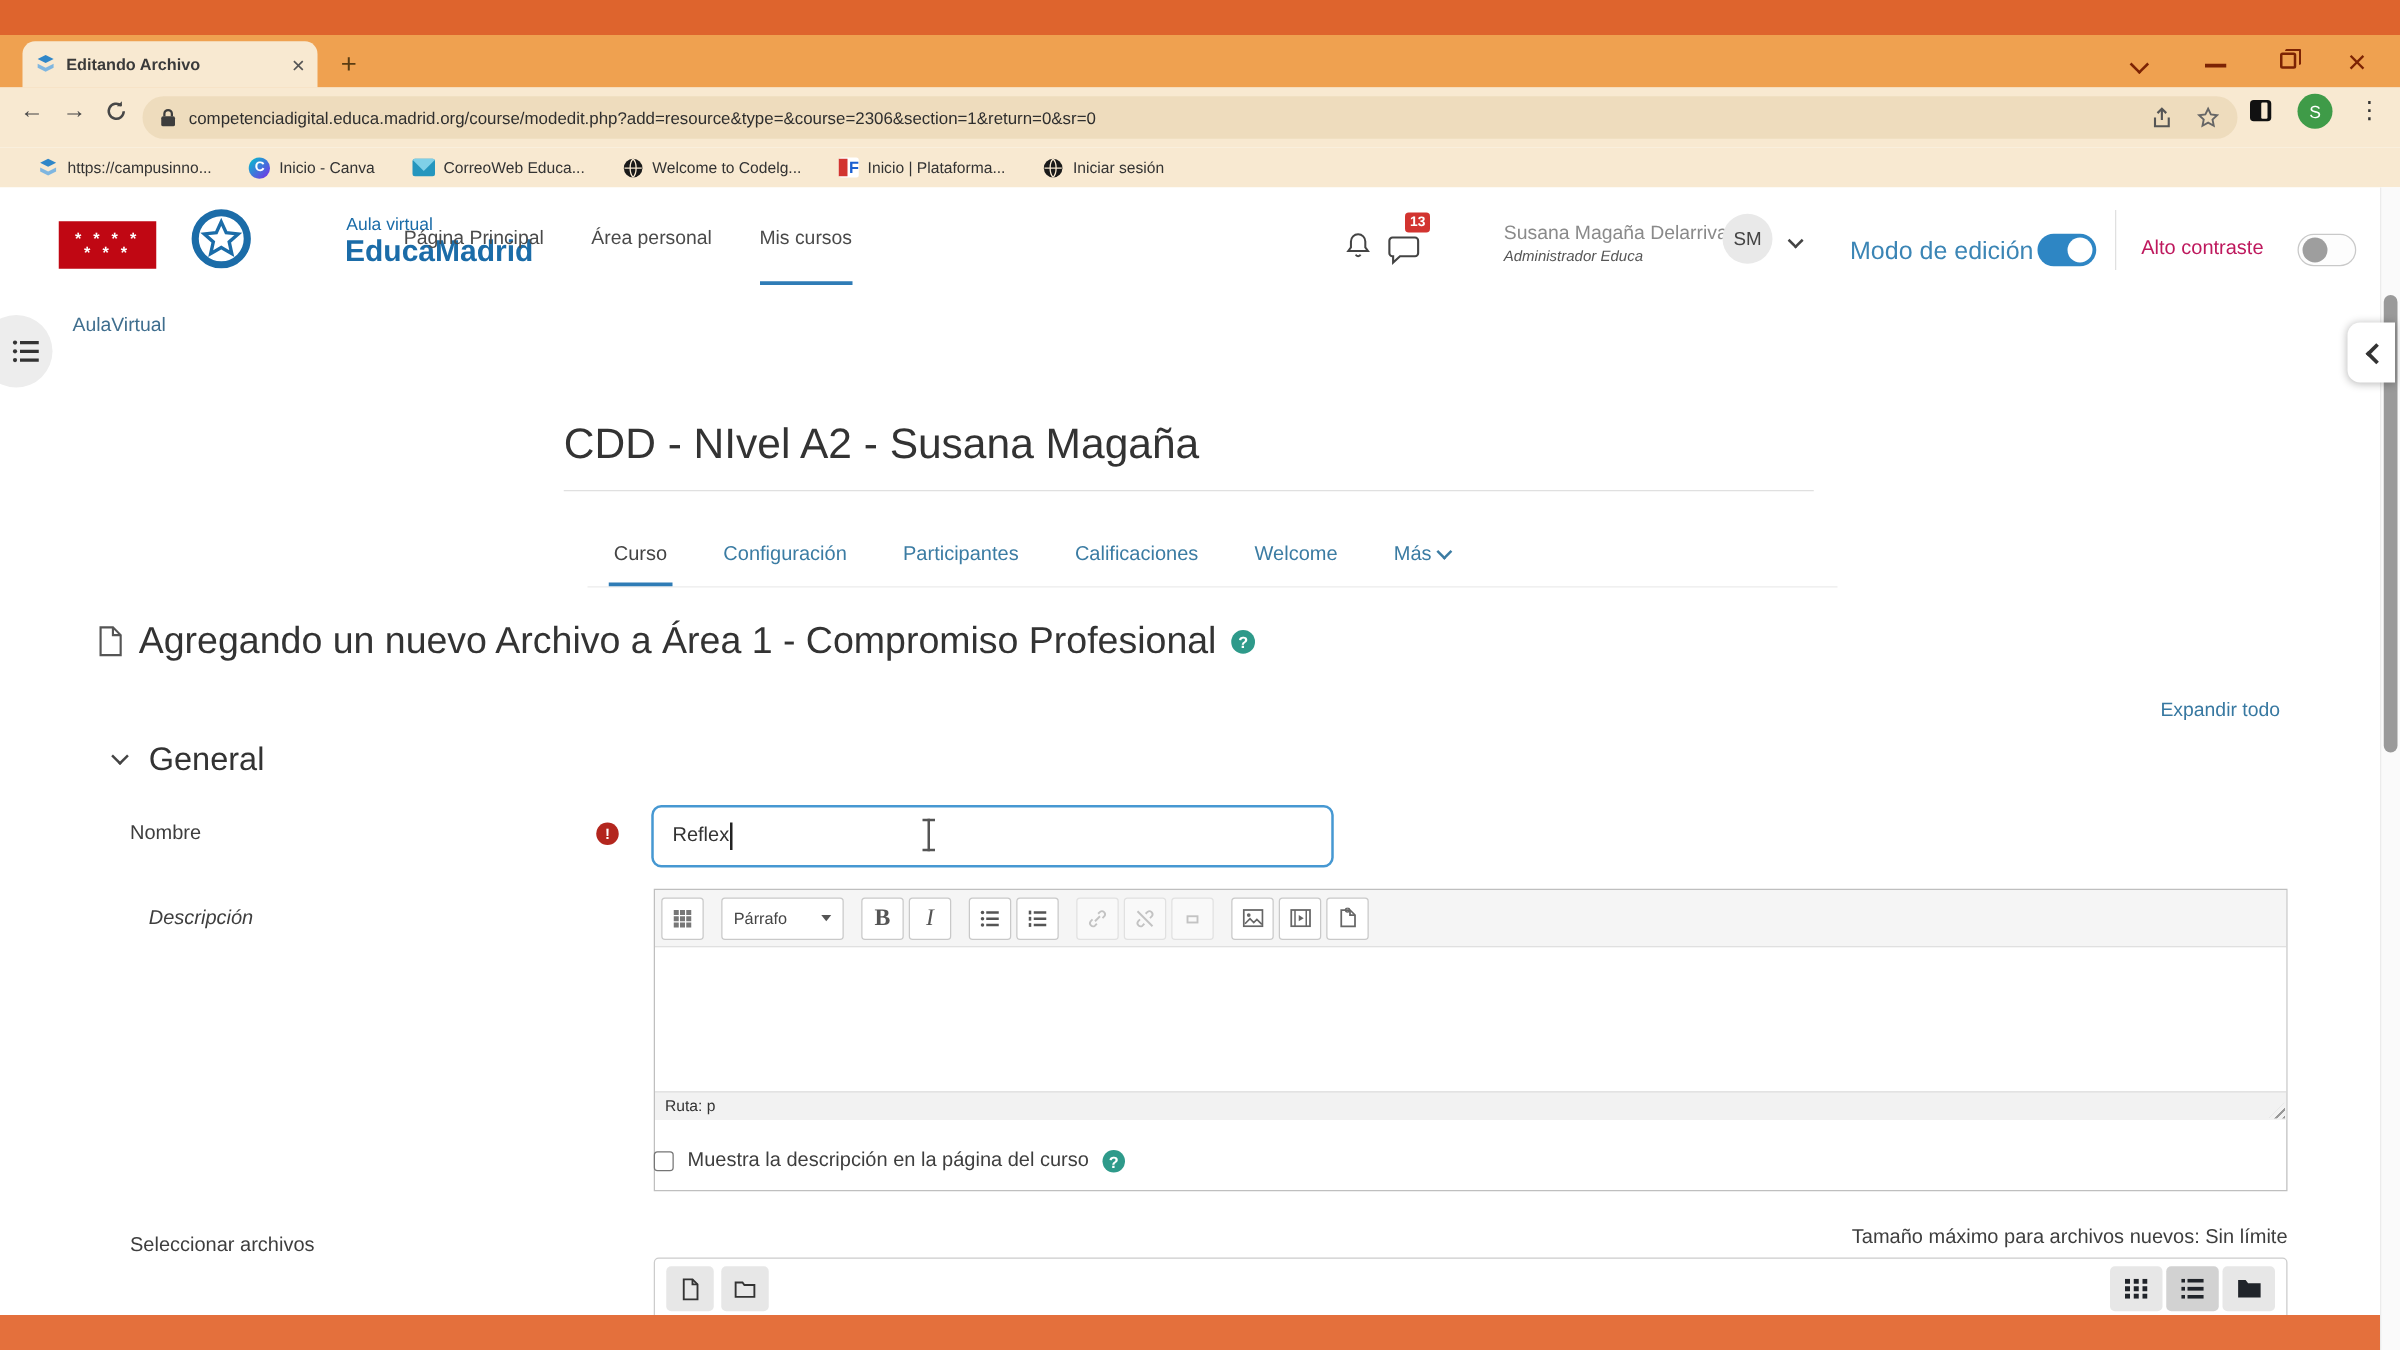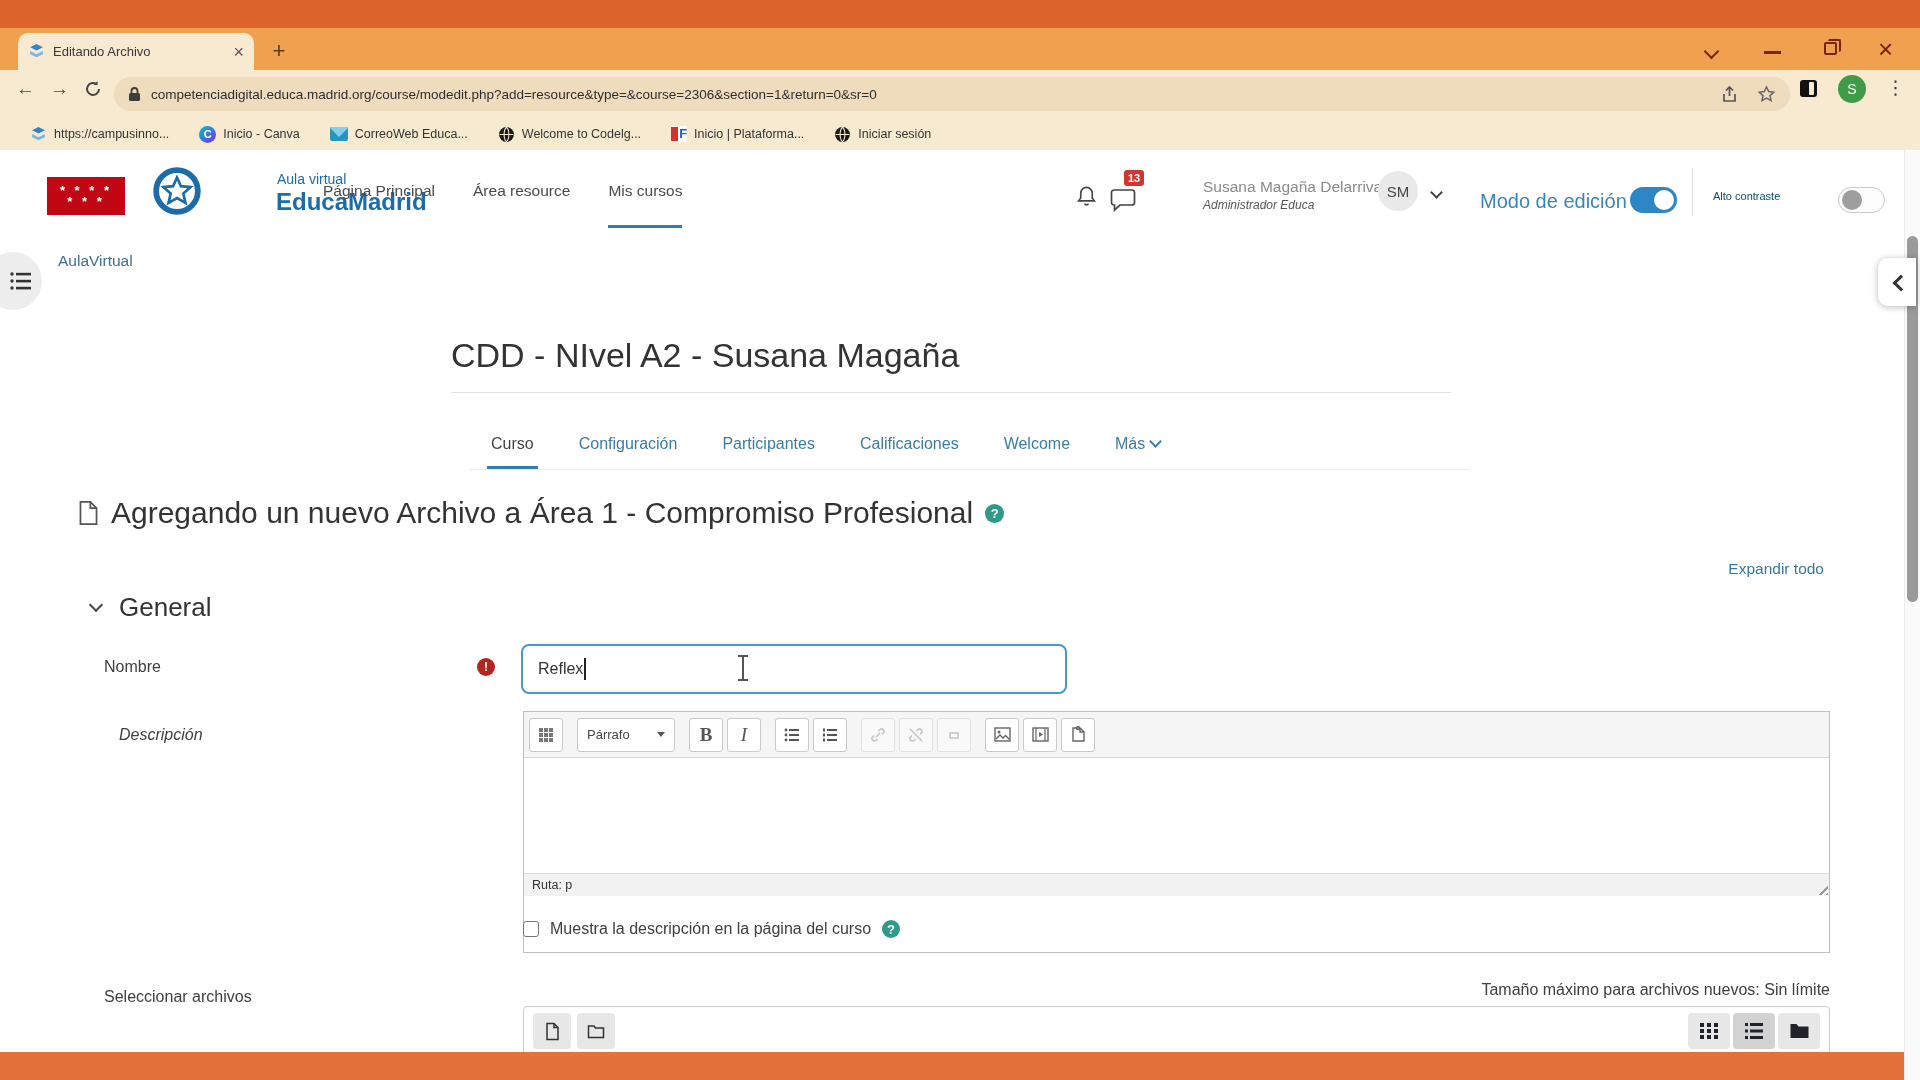--- a/index.html
+++ b/index.html
@@ -4,21 +4,21 @@
 <style>
   * { margin:0; padding:0; box-sizing:border-box; }
   body { font-family:"Liberation Sans", sans-serif; }
   #screen { position:relative; width:1920px; height:1080px; background:#fff; overflow:hidden; }
 
   
   .strip-top { position:absolute; left:0; top:0; width:1920px; height:28px; background:#de642d; }
   .tabbar { position:absolute; left:0; top:28px; width:1920px; height:42px; background:#efa150; }
   .tab { position:absolute; left:18px; top:33px; width:236px; height:37px; background:#f8e9d1;
          border-radius:10px 10px 0 0; display:flex; align-items:center; padding:0 10px; gap:8px; }
-  .tab-title { flex:1; font-size:13px; color:#3a3a3a; white-space:nowrap; overflow:hidden; }
+  .tab-title { flex:1; font-size:13px; color:#3a3a3a; white-space:nowrap; overflow:hidden;font-weight:bold; }
   .tab-close { font-size:18px; color:#555; line-height:1; cursor:default; }
   .newtab { position:absolute; left:266px; top:38px; width:26px; height:26px; font-size:22px; color:#5a3c12;
             display:flex; align-items:center; justify-content:center; }
   .wc-chev { left:1706px; top:46px; width:11px; height:11px; position:absolute; }
   .wc-chev::before { content:""; position:absolute; width:9px; height:9px; border-right:2.5px solid #7c2304; border-bottom:2.5px solid #7c2304; transform:rotate(45deg); }
   .wc-min { position:absolute; left:1764px; top:51px; width:17px; height:3px; background:#7c2304; }
   .wc-restore { position:absolute; left:1824px; top:42px; width:13px; height:13px; border:2px solid #7c2304; border-radius:2px; background:transparent; }
   .wc-restore::before { content:""; position:absolute; left:2px; top:-5px; width:11px; height:11px; border:2px solid #7c2304; border-radius:2px; border-bottom:none; border-left:none; }
   .wc-close { position:absolute; left:1878px; top:34px; font-size:26px; color:#7c2304; }
 
@@ -63,21 +63,21 @@
   .sm-av { position:absolute; left:1378px; top:171px; width:40px; height:40px; border-radius:50%; background:#e9e9e9;
            color:#444; font-size:15px; display:flex; align-items:center; justify-content:center; }
   .chev-dn { width:9px; height:9px; display:inline-block; position:relative; }
   .chev-dn::before { content:""; position:absolute; width:7px; height:7px; border-right:2px solid #444; border-bottom:2px solid #444; transform:rotate(45deg); }
   .sm-chev { position:absolute; left:1432px; top:188px; }
   .vdiv { position:absolute; left:1692px; top:168px; width:1px; height:48px; background:#e0e0e0; }
   .modo-lbl { position:absolute; left:1480px; top:190px; font-size:20px; color:#3b85b5; }
   .toggle { position:absolute; width:47px; height:26px; border-radius:13px; }
   .toggle-on { left:1630px; top:187px; background:#2e86c4; }
   .toggle-on::before { content:""; position:absolute; right:3px; top:3px; width:20px; height:20px; border-radius:50%; background:#fff; }
-  .alto-lbl { position:absolute; left:1713px; top:190px; font-size:11px; color:#0c4a6e; }
+  .alto-lbl { position:absolute; left:1713px; top:190px; font-size:16px; color:#be185d; }
   .toggle-off { left:1838px; top:187px; background:#fdfdfd; border:1px solid #c9c9c9; }
   .toggle-off::before { content:""; position:absolute; left:3px; top:2px; width:20px; height:20px; border-radius:50%; background:#9e9e9e; }
 
   
   .drawer-btn { position:absolute; left:-16px; top:252px; width:58px; height:58px; border-radius:50%; background:#ededed; }
   .drawer-btn svg { position:absolute; left:26px; top:19px; }
   .breadcrumb { position:absolute; left:58px; top:252px; font-size:15.5px; color:#3f6e8e; }
   .page-title { position:absolute; left:451px; top:336px; font-size:34px; font-weight:500; color:#333; }
   .hr1 { position:absolute; left:451px; top:392px; width:1000px; height:1px; background:#e0e0e0; }
   .tabsrow { position:absolute; left:470px; top:418px; width:1000px; height:52px; border-bottom:1px solid #ececec;
@@ -239,21 +239,21 @@
   </div>
   <svg style="position:absolute; left:152px; top:166px;" width="50" height="50" viewBox="0 0 48 48">
     <circle cx="24" cy="24" r="20" fill="none" stroke="#1b6ca8" stroke-width="5.5"></circle>
     <path d="M24 11 L27.8 19.4 L37 20.3 L30.1 26.4 L32.1 35.4 L24 30.7 L15.9 35.4 L17.9 26.4 L11 20.3 L20.2 19.4 Z" fill="none" stroke="#1b6ca8" stroke-width="2.6"></path>
   </svg>
   <div class="brand-l1">Aula virtual</div>
   <div class="brand-l2">EducaMadrid</div>
 
   <div class="mnav">
     <span class="mnav-item">Página Principal</span>
-    <span class="mnav-item">Área resource</span>
+    <span class="mnav-item">Área personal</span>
     <span class="mnav-item active">Mis cursos</span>
   </div>
 
   <svg class="hdr-ic" style="left:1075px; top:184px;" width="23" height="25" viewBox="0 0 24 25">
     <path d="M12 3a6 6 0 0 0-6 6v5l-2.2 3h16.4L18 14V9a6 6 0 0 0-6-6z" fill="none" stroke="#444" stroke-width="1.7"></path>
     <path d="M10 20a2.2 2.2 0 0 0 4 0" fill="none" stroke="#444" stroke-width="1.7"></path>
   </svg>
   <svg class="hdr-ic" style="left:1110px; top:188px;" width="27" height="25" viewBox="0 0 27 25">
     <path d="M4 2h18a2.5 2.5 0 0 1 2.5 2.5v10A2.5 2.5 0 0 1 22 17H10l-5.5 5v-5H4a2.5 2.5 0 0 1-2.5-2.5v-10A2.5 2.5 0 0 1 4 2z" fill="none" stroke="#444" stroke-width="1.7"></path>
   </svg>

